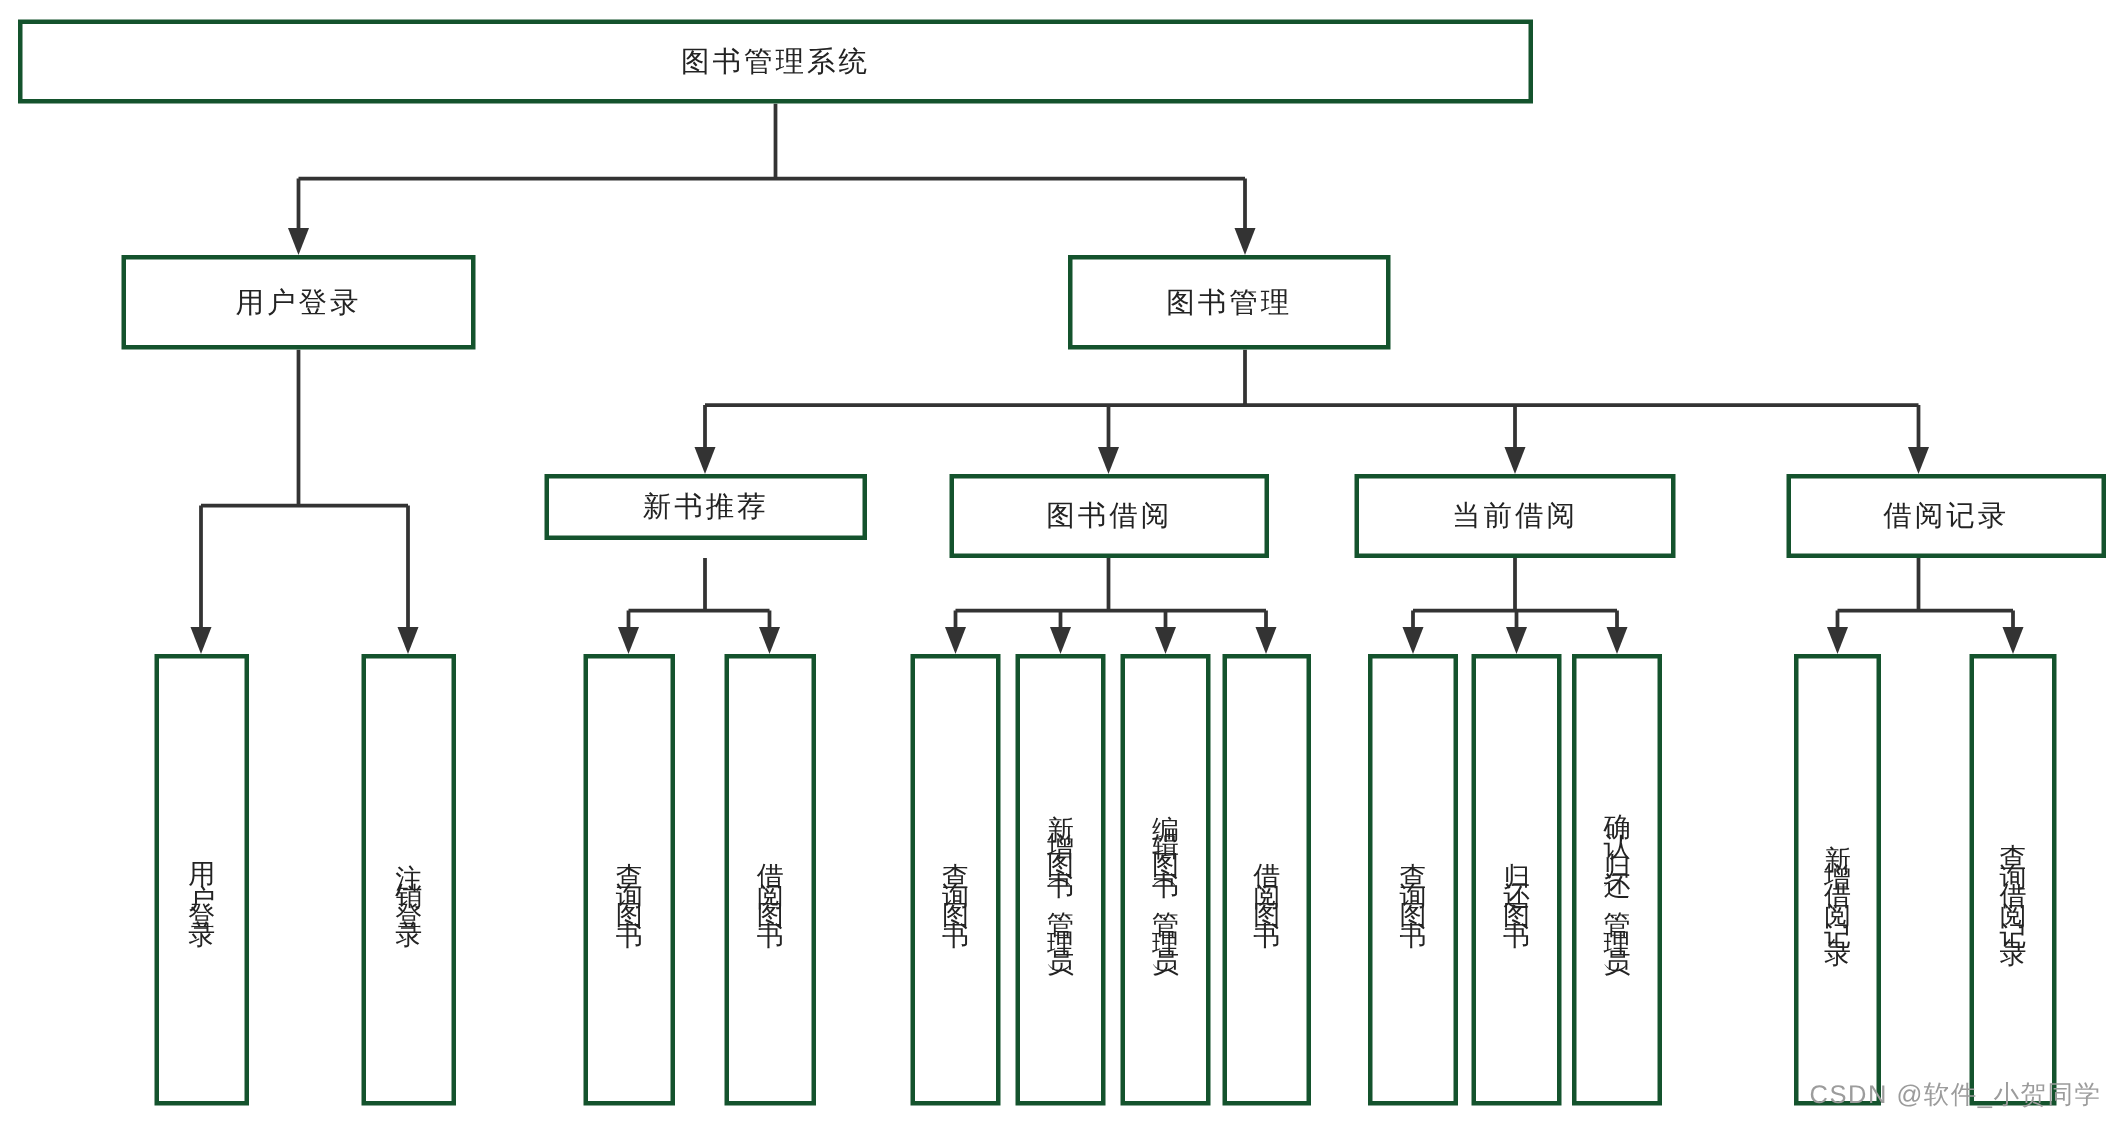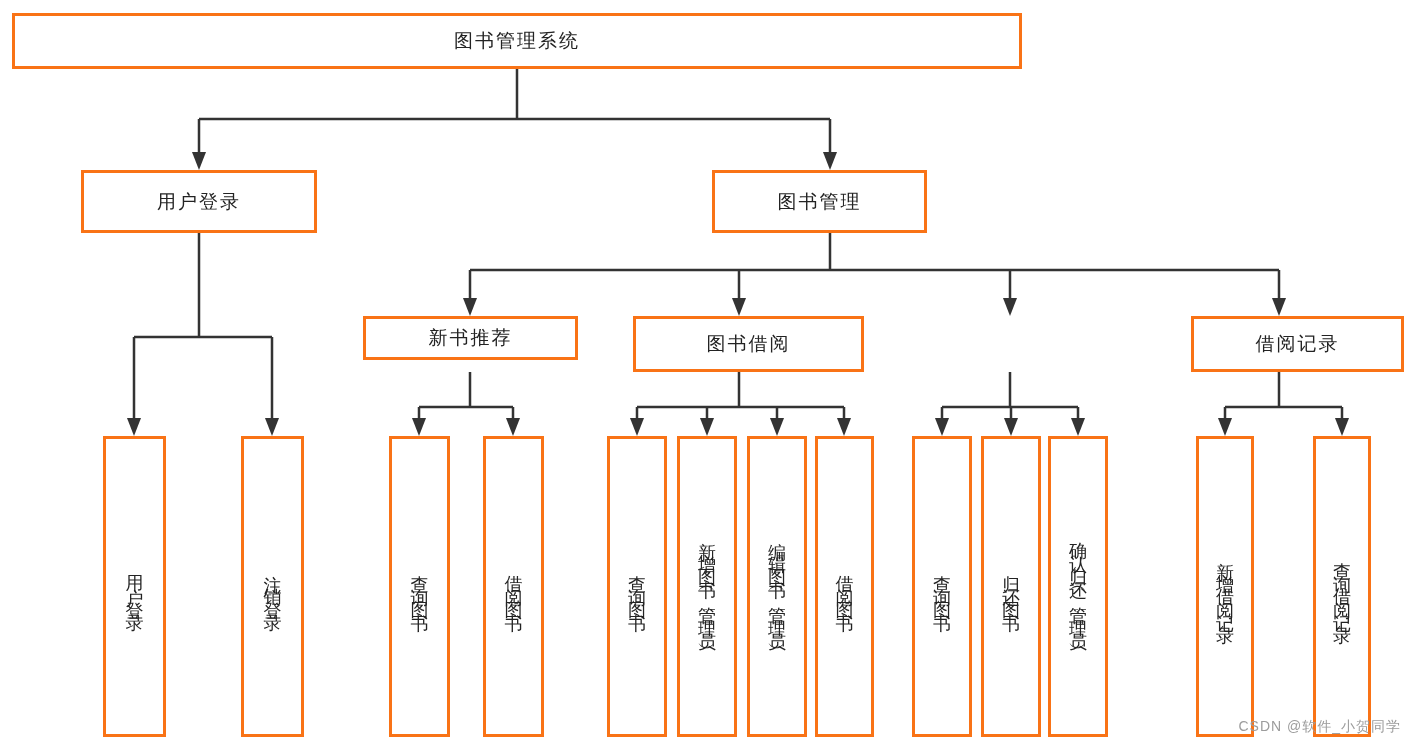--- a/index.html
+++ b/index.html
@@ -16,21 +16,21 @@
     overflow: hidden;
   }
   #connector-layer {
     position: absolute;
     left: 0; top: 0;
     width: 1405px; height: 747px;
   }
   .node {
     position: absolute;
     box-sizing: border-box;
-    border: 3px solid #f97316;
+    border: 3px solid #14532d;
     background: #ffffff;
     display: flex;
     align-items: center;
     justify-content: center;
     color: #232323;
     text-align: center;
   }
   .hnode {
     font-size: 19px;
     letter-spacing: 2px;
@@ -39,21 +39,21 @@
     writing-mode: vertical-rl;
     text-orientation: mixed;
     font-size: 18px;
     letter-spacing: 13px;
     line-height: 1;
   }
   .watermark {
     position: absolute;
     right: 4px;
     top: 718px;
-    font-size: 14px;
+    font-size: 17px;
     color: #9c9c9c;
     letter-spacing: 1px;
     white-space: nowrap;
   }
 </style>
 </head>
 <body>
 
 <div id="canvas">
 
@@ -96,21 +96,22 @@
       <polygon points="1335,418 1349,418 1342,436"></polygon>
     </g>
   </svg>
 
   <div class="node hnode" style="left:12px; top:13px; width:1010px; height:56px;">图书管理系统</div>
 
   <div class="node hnode" style="left:81px; top:170px; width:236px; height:63px;">用户登录</div>
   <div class="node hnode" style="left:712px; top:170px; width:215px; height:63px;">图书管理</div>
 
   <div class="node hnode" style="left:363px; top:316px; width:215px; height:44px;">新书推荐</div>
-  <div class="node hnode" style="left:633px; top:316px; width:231px; height:56px;">图书借阅</div>
+  <div class="node hnode" style="left:633px; top:316px; width:213px; height:56px;">图书借阅</div>
+  <div class="node hnode" style="left:903px; top:316px; width:214px; height:56px;">当前借阅</div>
   <div class="node hnode" style="left:1173px; top:316px; width:213px; height:56px;margin-left:18px;">借阅记录</div>
 
   <div class="node vnode" style="left:103px; top:436px; width:63px; height:301px;">用户登录</div>
   <div class="node vnode" style="left:241px; top:436px; width:63px; height:301px;">注销登录</div>
 
   <div class="node vnode" style="left:389px; top:436px; width:61px; height:301px;">查询图书</div>
   <div class="node vnode" style="left:483px; top:436px; width:61px; height:301px;">借阅图书</div>
 
   <div class="node vnode" style="left:607px; top:436px; width:60px; height:301px;">查询图书</div>
   <div class="node vnode" style="left:677px; top:436px; width:60px; height:301px;">新增图书（管理员）</div>

